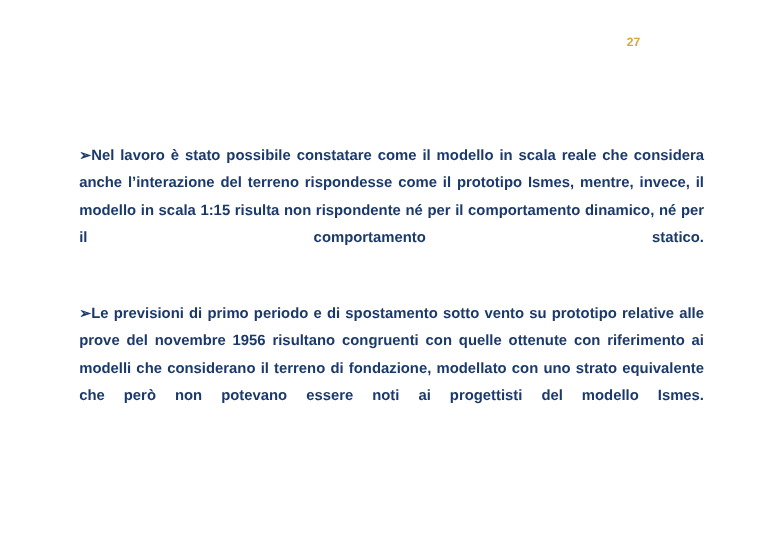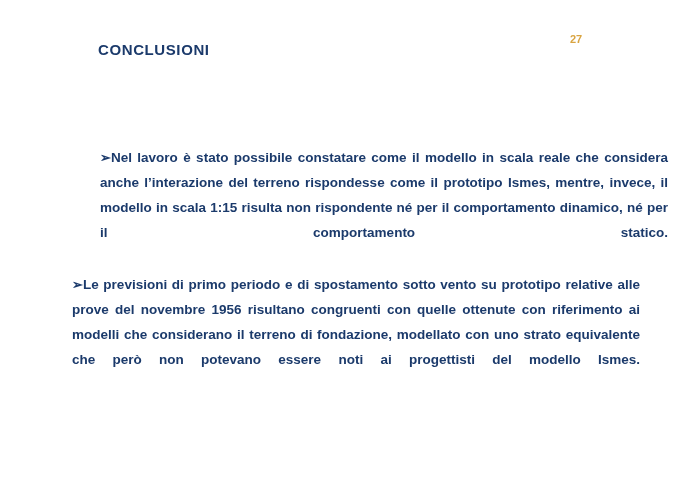--- a/index.html
+++ b/index.html
@@ -47,22 +47,21 @@
     left: 72px;
     width: 568px;
     color: #1b3a6b;
     font-size: 13.5px;
     font-weight: bold;
     line-height: 25px;
     text-align: justify;
     text-justify: inter-word;
   }
   #para-1 {
-    top: 145px;
-    margin-left: 28px;
+    top: 128px;
   }
   #para-2 {
     top: 272px;
   }
   .bullet-arrow {
     font-weight: bold;
     font-size: 13px;
     color: #1b3a6b;
   }
   .para-text {
@@ -75,21 +74,20 @@
     width: 100%;
   }
 </style>
 </head>
 <body>
 
 <div class="slide">
 
   <div class="slide-number">27</div>
 
-  <div class="slide-title">CONCLUSIONI</div>
 
   <div class="body-block" id="para-1">
     <span class="bullet-arrow">➢</span><span class="para-text">Nel lavoro è stato possibile constatare come il modello in scala reale che considera anche l’interazione del terreno rispondesse come il prototipo Ismes, mentre, invece, il modello in scala 1:15 risulta non rispondente né per il comportamento dinamico, né per il comportamento statico.</span>
   </div>
 
   <div class="body-block" id="para-2">
     <span class="bullet-arrow">➢</span><span class="para-text">Le previsioni di primo periodo e di spostamento sotto vento su prototipo relative alle prove del novembre 1956 risultano congruenti con quelle ottenute con riferimento ai modelli che considerano il terreno di fondazione, modellato con uno strato equivalente che però non potevano essere noti ai progettisti del modello Ismes.</span>
   </div>
 
 </div>

